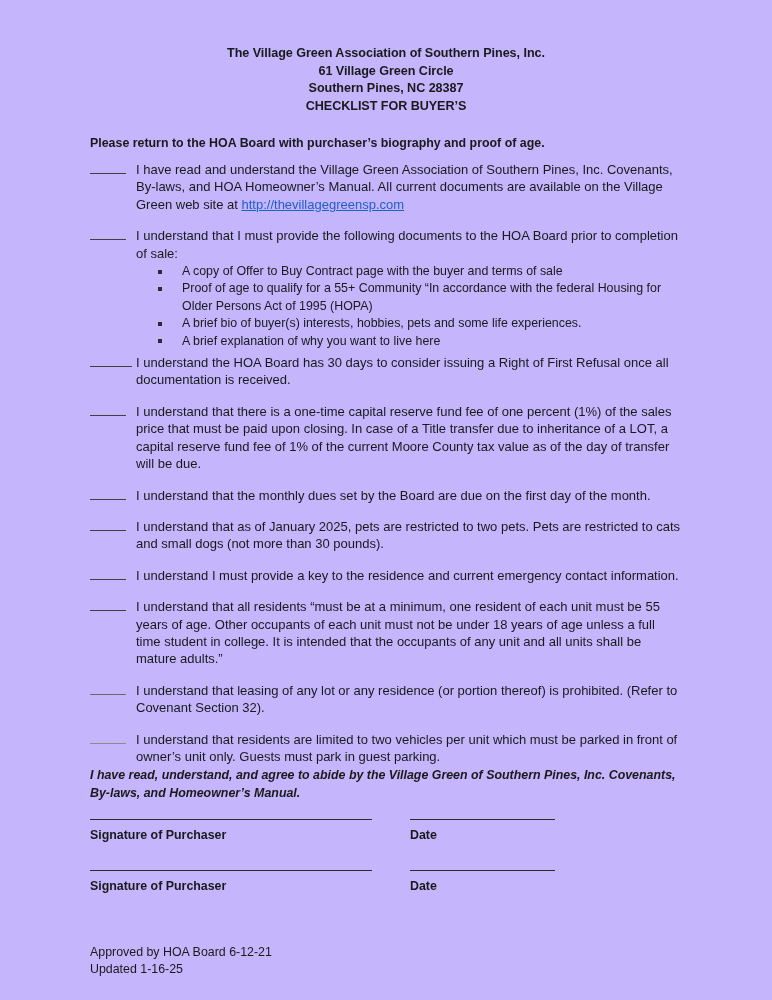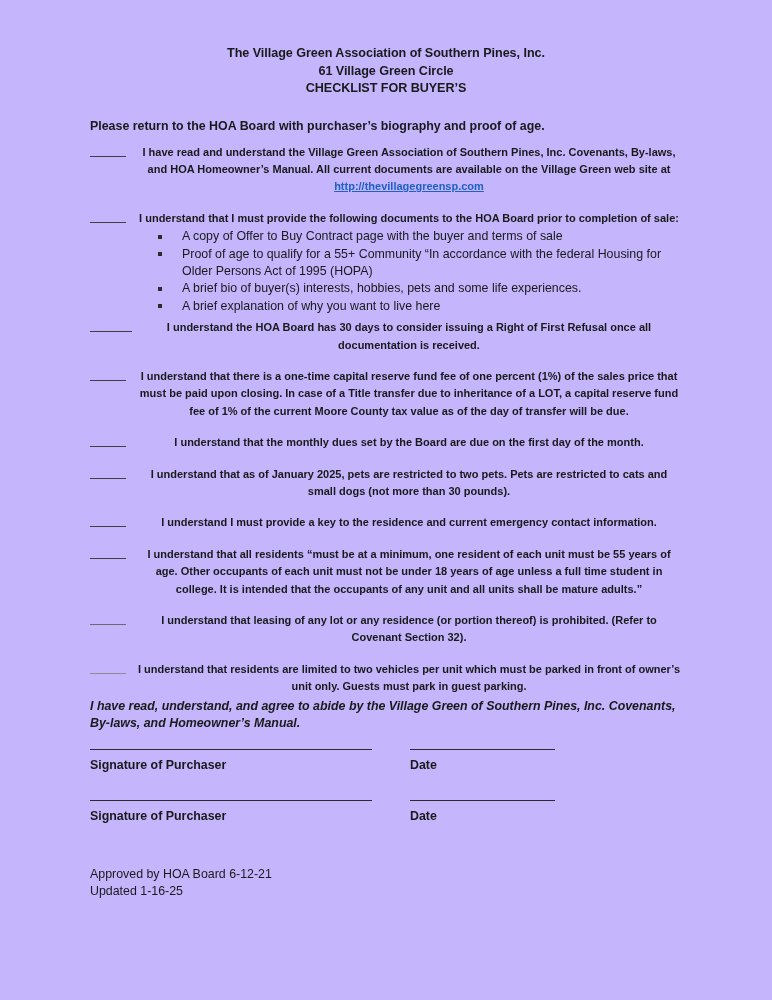--- a/index.html
+++ b/index.html
@@ -72,24 +72,23 @@
     height: 1px;
     background: #3f3f3f;
     width: 36px;
   }
   .blank-slot.wide .rule { width: 42px; }
   .blank-slot.faint .rule { background: #8d8d8d; }
   .blank-slot.mid .rule { background: #6a6a6a; }
 
   .item-text {
     flex: 1 1 auto;
-    font-size: 11px;
+    font-size: 13px;
     line-height: 17.4px;
-    text-align: center;
-    font-weight: bold;
+    text-align: left;
   }
 
   .item-text a.doc-link {
     color: #1f60c4;
     text-decoration: underline;
   }
 
   
   ul.sub-list {
     list-style: none;
@@ -142,33 +141,34 @@
     position: absolute;
     top: 8px;
     font-size: 12.4px;
     line-height: 16px;
   }
   .sig-label.name { left: 0; }
   .sig-label.date { left: 320px; }
 
   
   .footer-notes {
-    margin-top: 16px;
+    margin-top: 24px;
     font-size: 12.4px;
     line-height: 17.4px;
   }
 </style>
 </head>
 <body>
 
 <div class="page">
 
   <div class="doc-header">
     <div class="hline">The Village Green Association of Southern Pines, Inc.</div>
     <div class="hline">61 Village Green Circle</div>
+    <div class="hline">Southern Pines, NC  28387</div>
     <div class="hline">CHECKLIST FOR BUYER’S</div>
   </div>
 
   <div class="body-region">
 
     <div class="lead-note">Please return to the HOA Board with purchaser’s biography and proof of age.</div>
 
     <div class="check-item">
       <span class="blank-slot">
           <span class="rule"></span>

